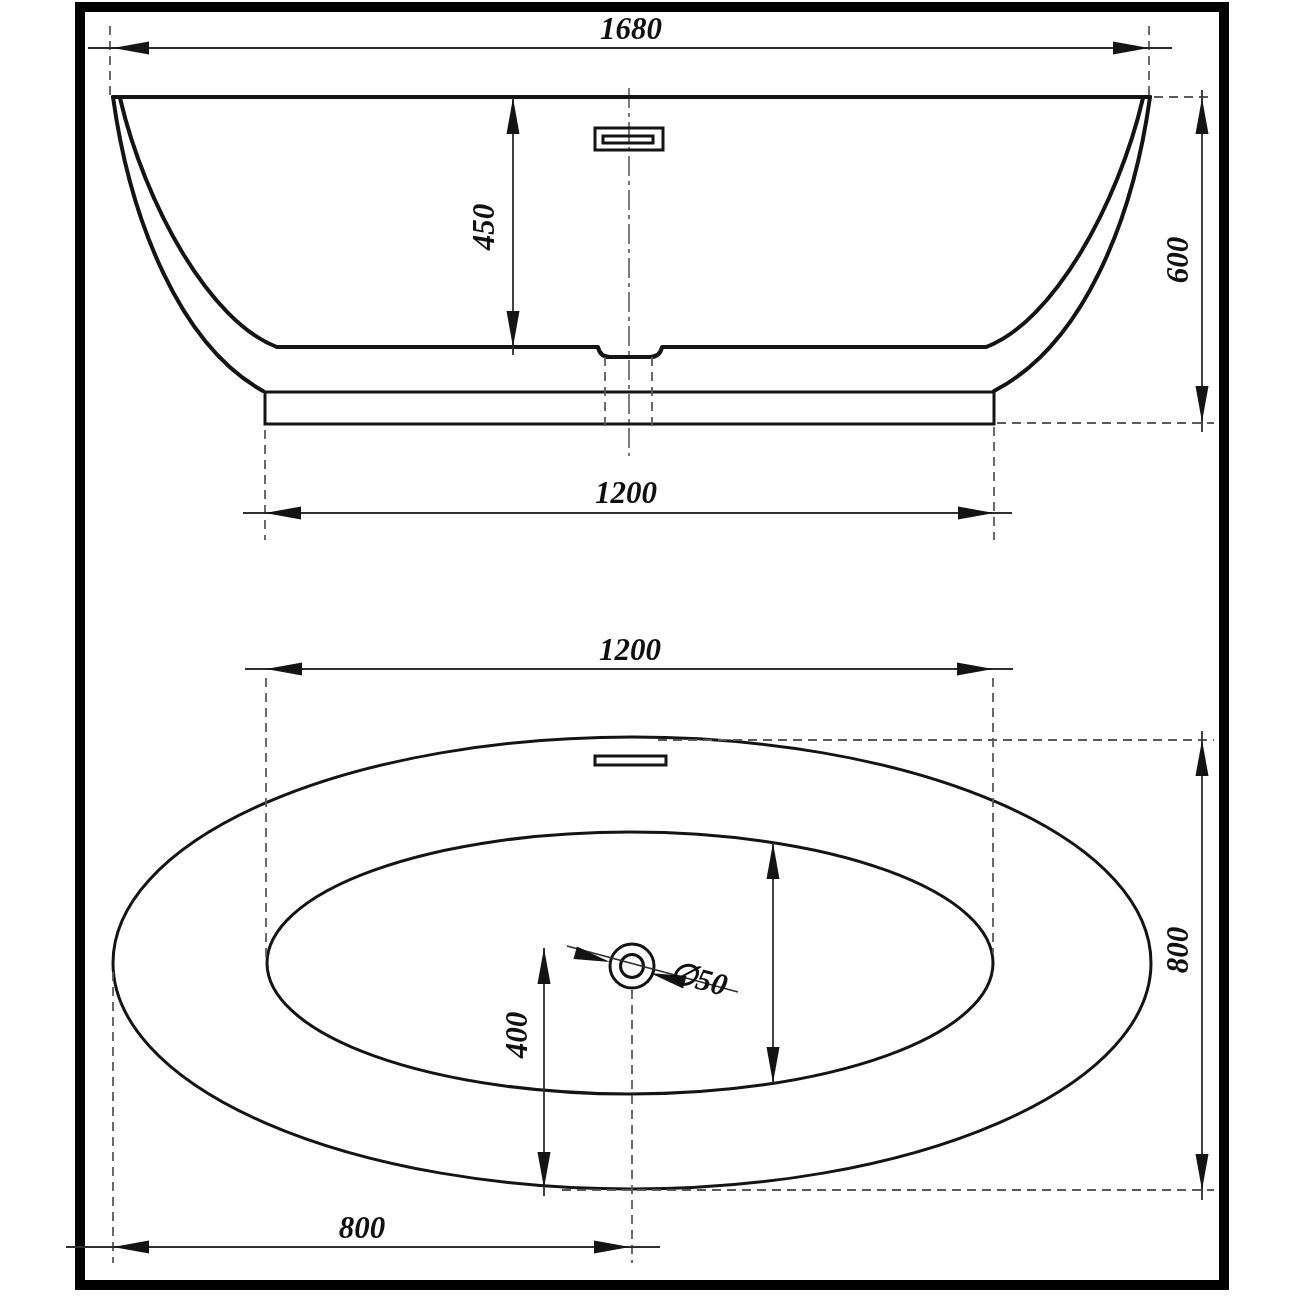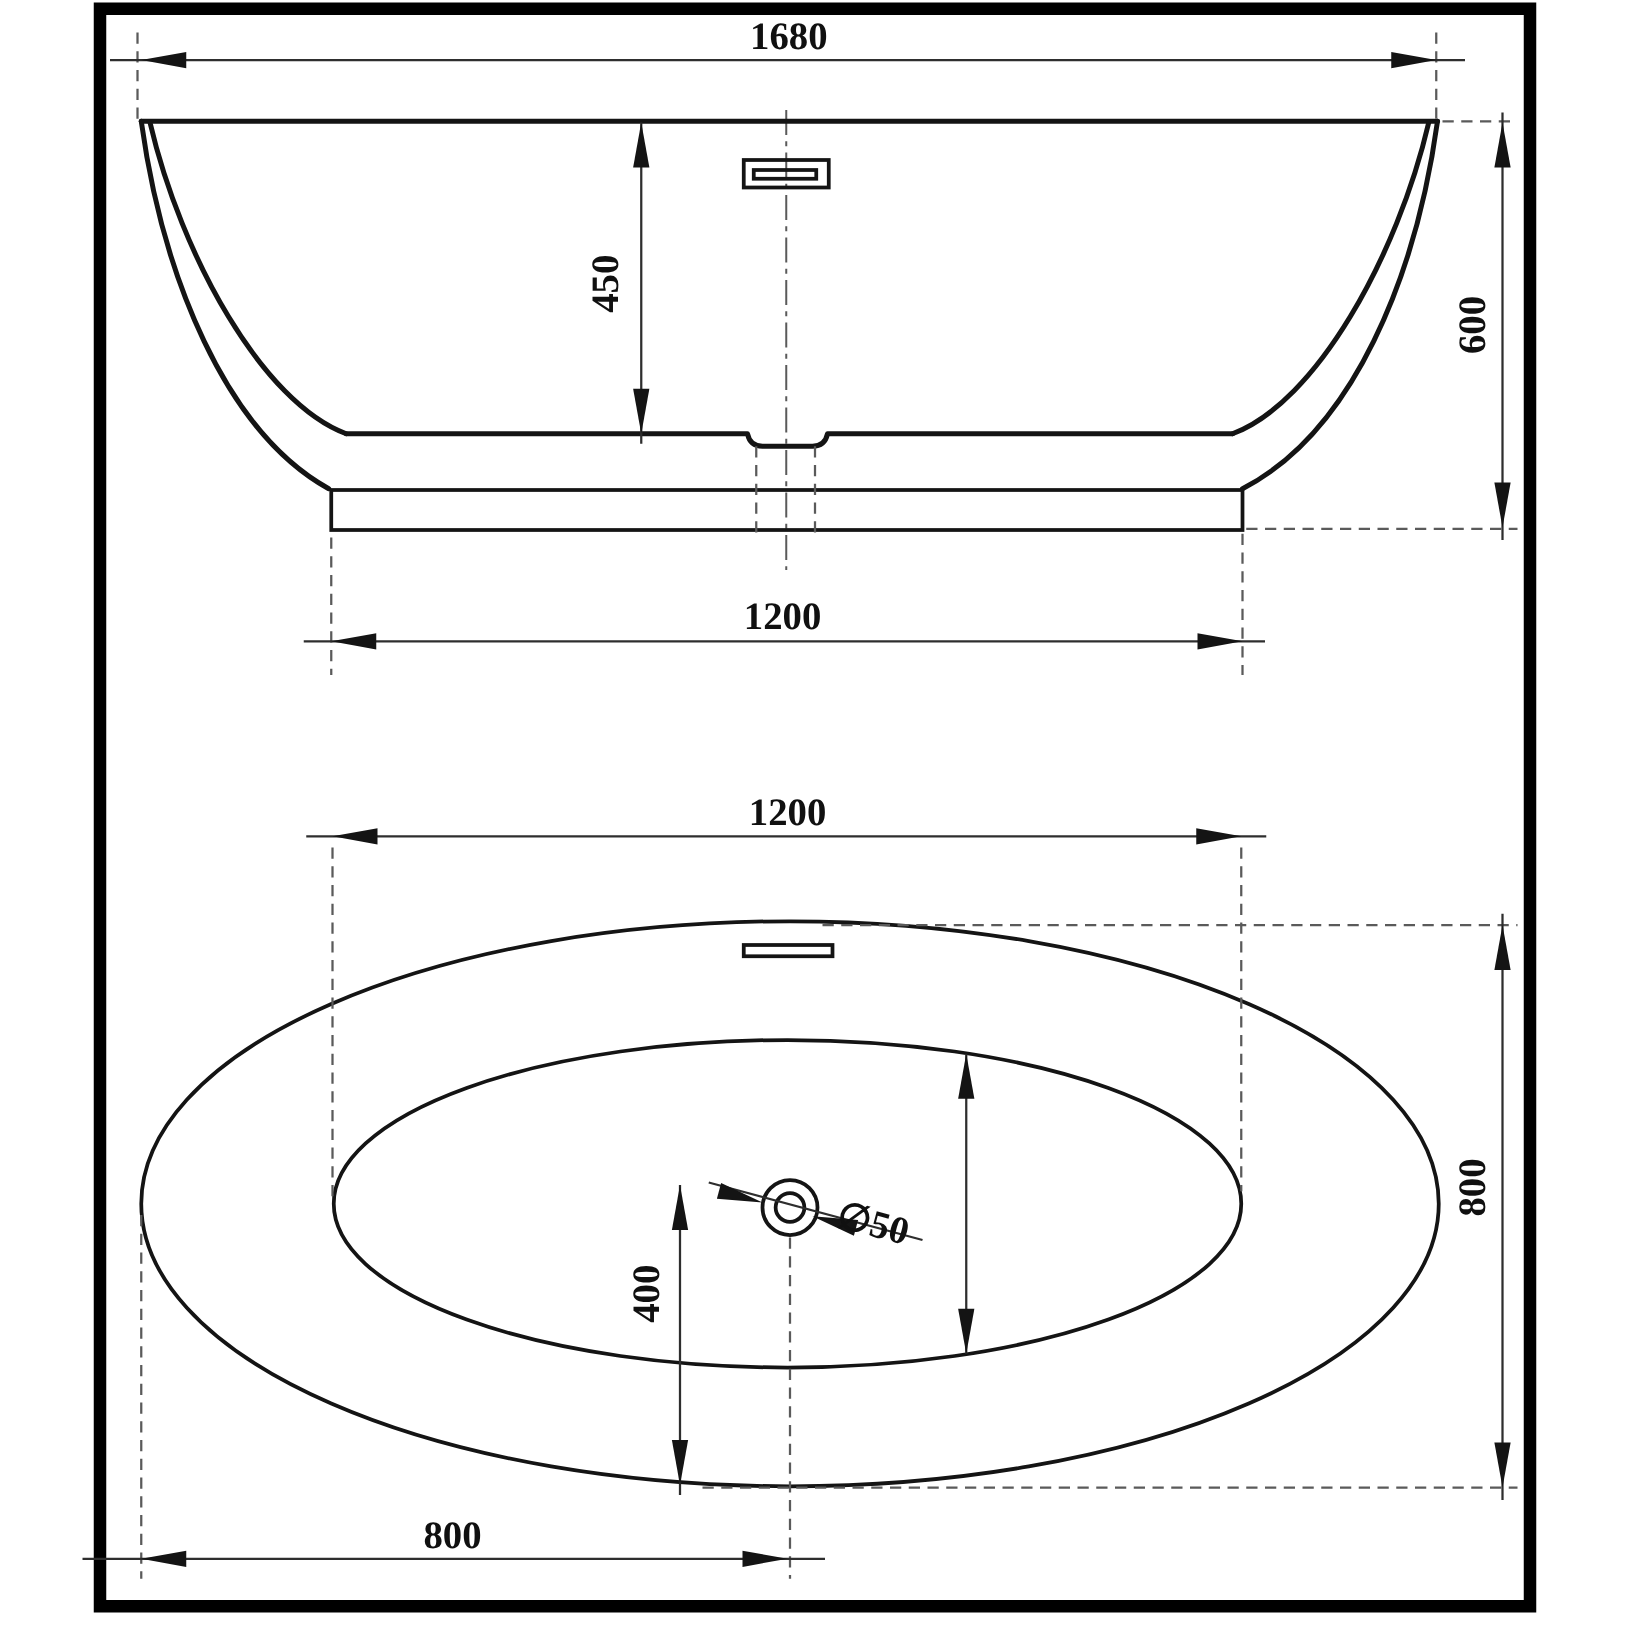--- a/index.html
+++ b/index.html
@@ -1,20 +1,20 @@
 <!DOCTYPE html>
 <html style="--bg: #ffffff; --frame: #000000; --line: #141414; --dim: #2e2e2e; --ext: #5a5a5a; --text: #101010;"><head>
 <meta charset="utf-8">
 <style>
   :root{
     --bg:#ffffff; --frame:#000000; --line:#141414;
     --dim:#2e2e2e; --ext:#5a5a5a; --text:#101010;
   }
   html,body{margin:0;padding:0;background:var(--bg);}
-  .stage{width:1300px;height:1300px;position:relative;background:var(--bg);}
+  .stage{width:1300px;height:1300px;position:relative;background:var(--bg);font-style:italic;}
   svg{display:block;}
   .obj{stroke:var(--line);stroke-width:4;fill:none;stroke-linecap:round;stroke-linejoin:round;}
   .obj-thin{stroke:var(--line);stroke-width:3;fill:none;}
   .dimline{stroke:var(--dim);stroke-width:1.8;fill:none;}
   .extline{stroke:var(--ext);stroke-width:1.8;fill:none;stroke-dasharray:9 6;}
   .ctrline{stroke:var(--ext);stroke-width:1.6;fill:none;stroke-dasharray:20 5 4 5;}
   .arrow{fill:var(--line);stroke:none;}
   .dimtext{font-family:"Liberation Serif","DejaVu Serif",serif;font-weight:bold;
            font-size:31px;fill:var(--text);}
 </style>

